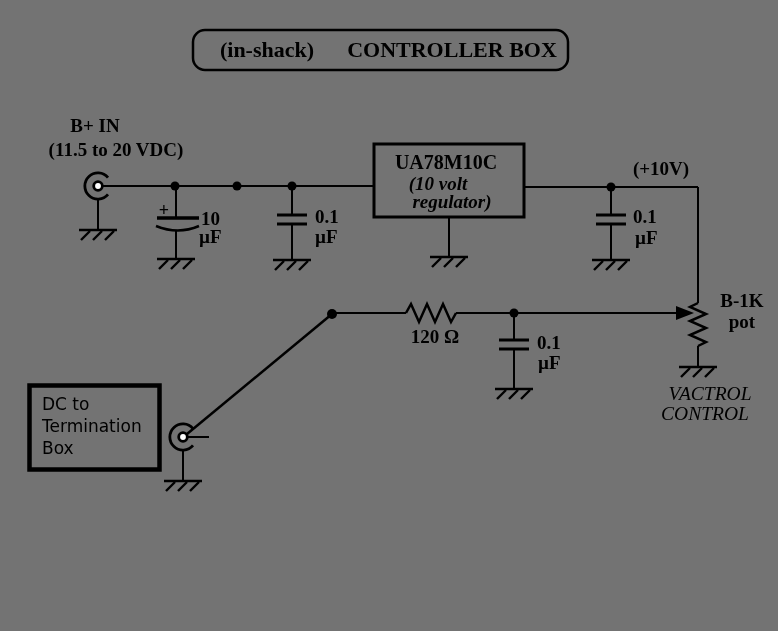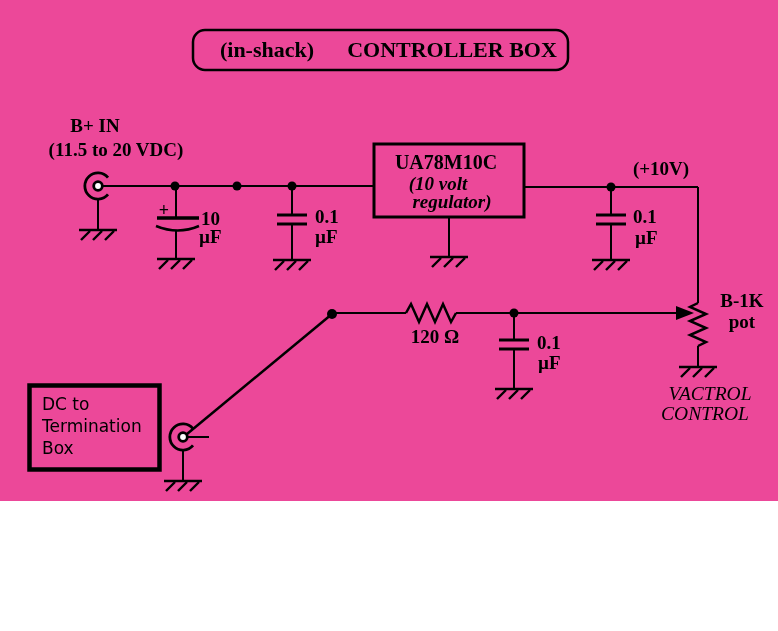--- a/index.html
+++ b/index.html
@@ -1,16 +1,16 @@
 <!DOCTYPE html>
 <html><head>
 <meta charset="utf-8">
 <style>
   html,body{margin:0;padding:0;background:#ffffff;}
-  .canvas{width:778px;height:501px;position:relative;background:#ec4899;overflow:hidden;}
+  .canvas{width:778px;height:631px;position:relative;background:#737373;overflow:hidden;}
   svg{display:block;}
   text{fill:#000000;stroke:none;}
   .ttl  {font-family:"Liberation Serif",serif;font-weight:bold;font-size:22px;}
   .lbl  {font-family:"Liberation Serif",serif;font-weight:bold;font-size:19px;}
   .lbl20{font-family:"Liberation Serif",serif;font-weight:bold;font-size:20px;}
   .lblit{font-family:"Liberation Serif",serif;font-weight:bold;font-style:italic;font-size:19px;}
   .vac  {font-family:"Liberation Serif",serif;font-style:italic;font-size:19.5px;}
   .sans {font-family:"DejaVu Sans","Liberation Sans",sans-serif;font-size:17px;}
   .plus {font-family:"Liberation Serif",serif;font-weight:bold;font-size:18px;}
 </style>

